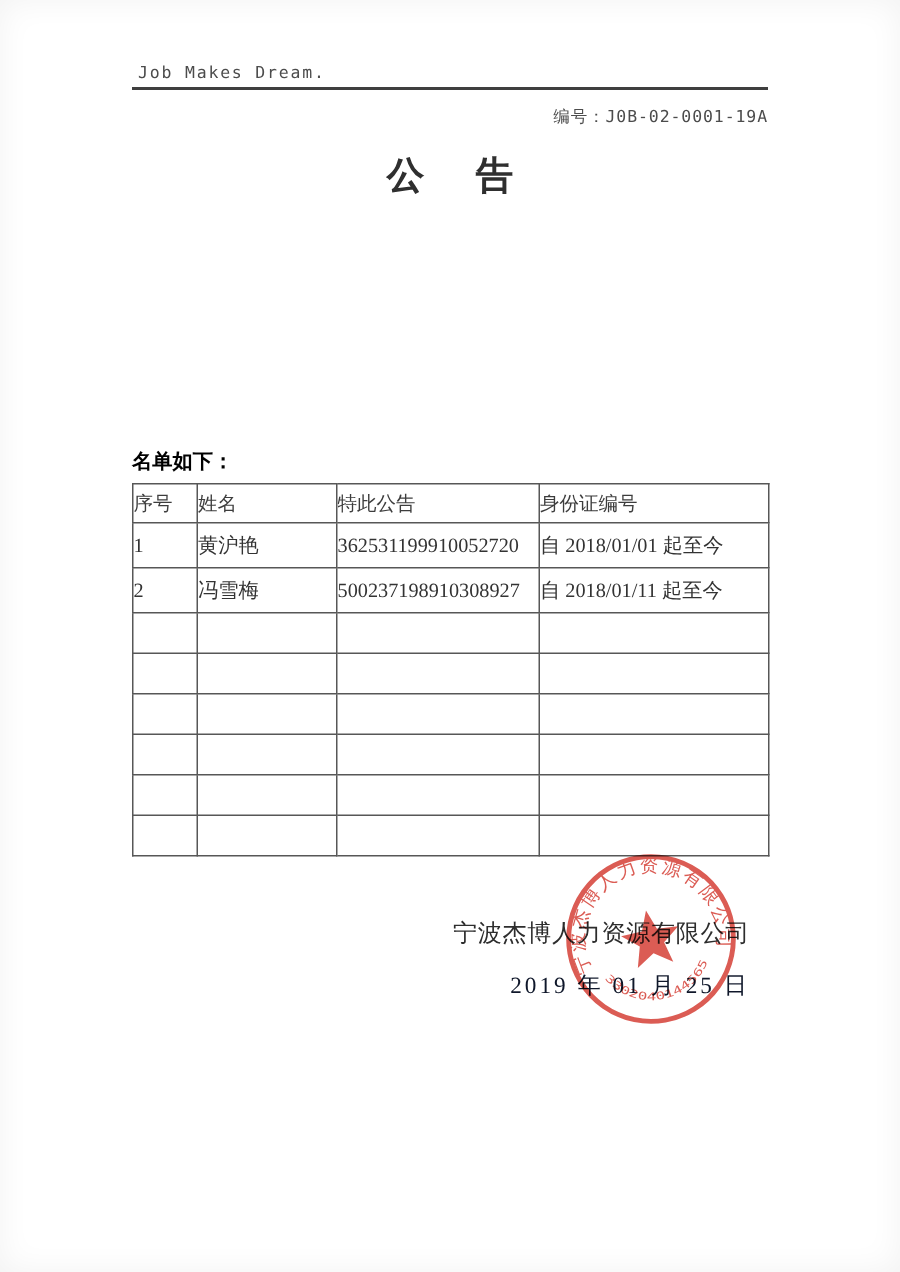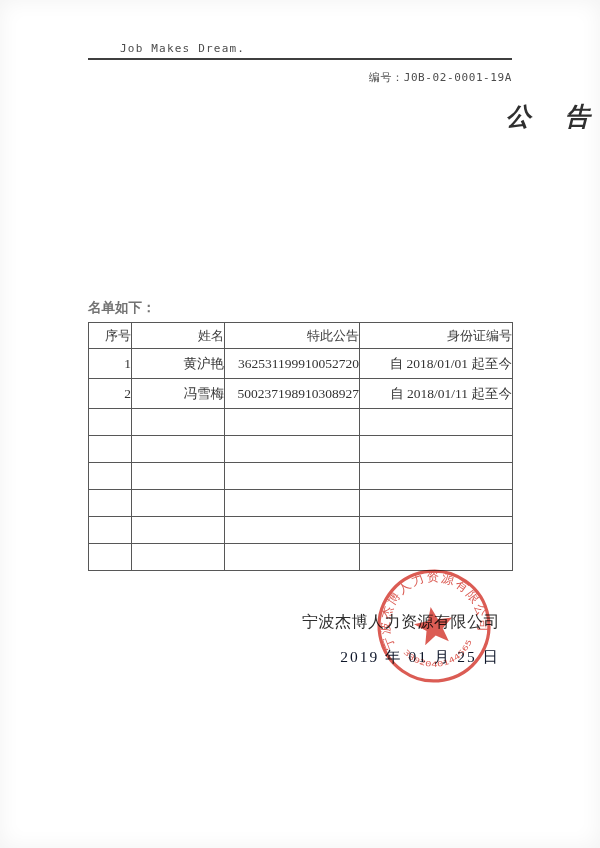--- a/index.html
+++ b/index.html
@@ -14,65 +14,64 @@
     background: #ffffff;
     overflow: hidden;
     box-shadow: inset 0 0 22px rgba(0,0,0,0.055);
     color: #383838;
   }
 
   
   .hdr-slogan {
     position: absolute; left: 92px; top: 42px;
     font-family: "DejaVu Sans Mono", "Liberation Mono", monospace;
-    font-size: 11px; letter-spacing: 1.2px; color: #4c4c4c; margin-left: 28px;
+    font-size: 11px; letter-spacing: 1.2px; color: #4c4c4c;
   }
   .hdr-docno {
     position: absolute; right: 88px; top: 42px;
     font-family: "DejaVu Sans Mono", "Liberation Mono", monospace;
     font-size: 11px; letter-spacing: 0.6px; color: #4c4c4c; margin-top: 28px;
   }
   .hdr-rule {
     position: absolute; left: 88px; top: 58px;
     width: 424px; height: 2px; background: #3f3f3f;
   }
 
   
   .title {
     position: absolute; left: 0; top: 100px; width: 600px;
-    text-align: right;
+    text-align: center;
     font-size: 25px; font-weight: bold; color: #2f2f2f;
     letter-spacing: 10px; text-indent: 10px;
     word-spacing: 8px;
-    font-style: italic;
   }
 
   
   .body-par {
     position: absolute; left: 88px; top: 167px; width: 425px;
     font-size: 15.5px; line-height: 32.5px;
     text-align: justify; text-indent: 2em;
     color: #343434;
   }
   .list-intro {
     position: absolute; left: 88px; top: 299px;
-    font-size: 13.5px; font-weight: bold; color: #737373;
+    font-size: 13.5px; font-weight: bold; color: #000000;
   }
 
   
   table.roster {
     position: absolute; left: 88px; top: 322px;
     width: 424px;
     border-collapse: collapse;
     table-layout: fixed;
     color: #333333;
   }
   table.roster th, table.roster td {
     border: 1px solid #575757;
-    text-align: right; vertical-align: middle;
+    text-align: left; vertical-align: middle;
     font-weight: normal;
     overflow: hidden; white-space: nowrap;
   }
   table.roster th { height: 26px; font-size: 13px; color: #3d3d3d; }
   table.roster td { height: 30px; font-size: 13.5px; }
   table.roster tr.empty td { height: 27px; }
 
   
   .sig-company {
     position: absolute; right: 100px; top: 612px;

